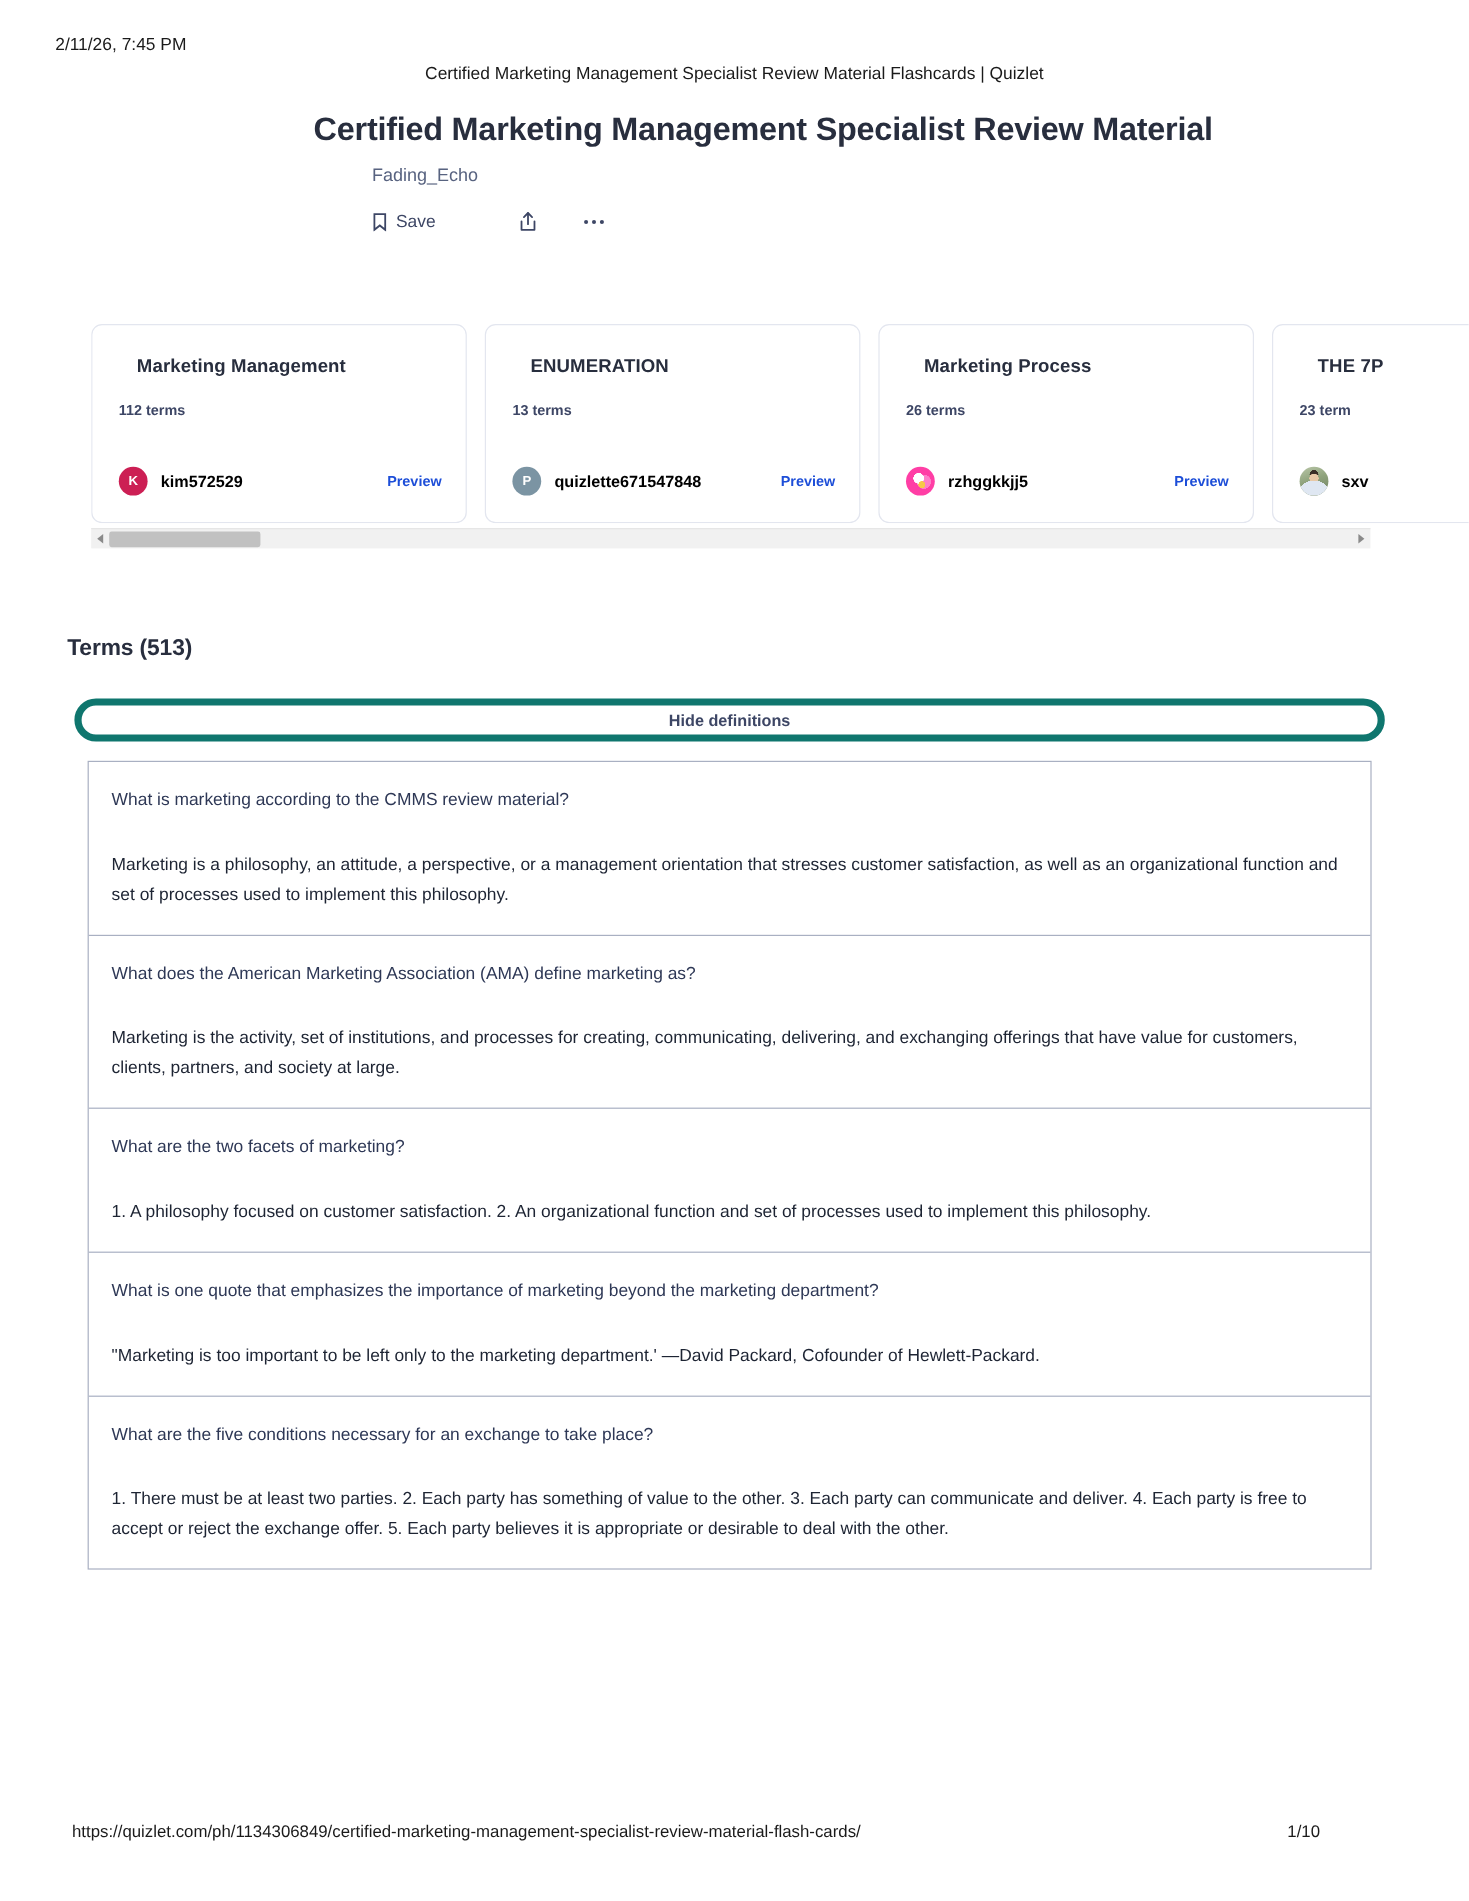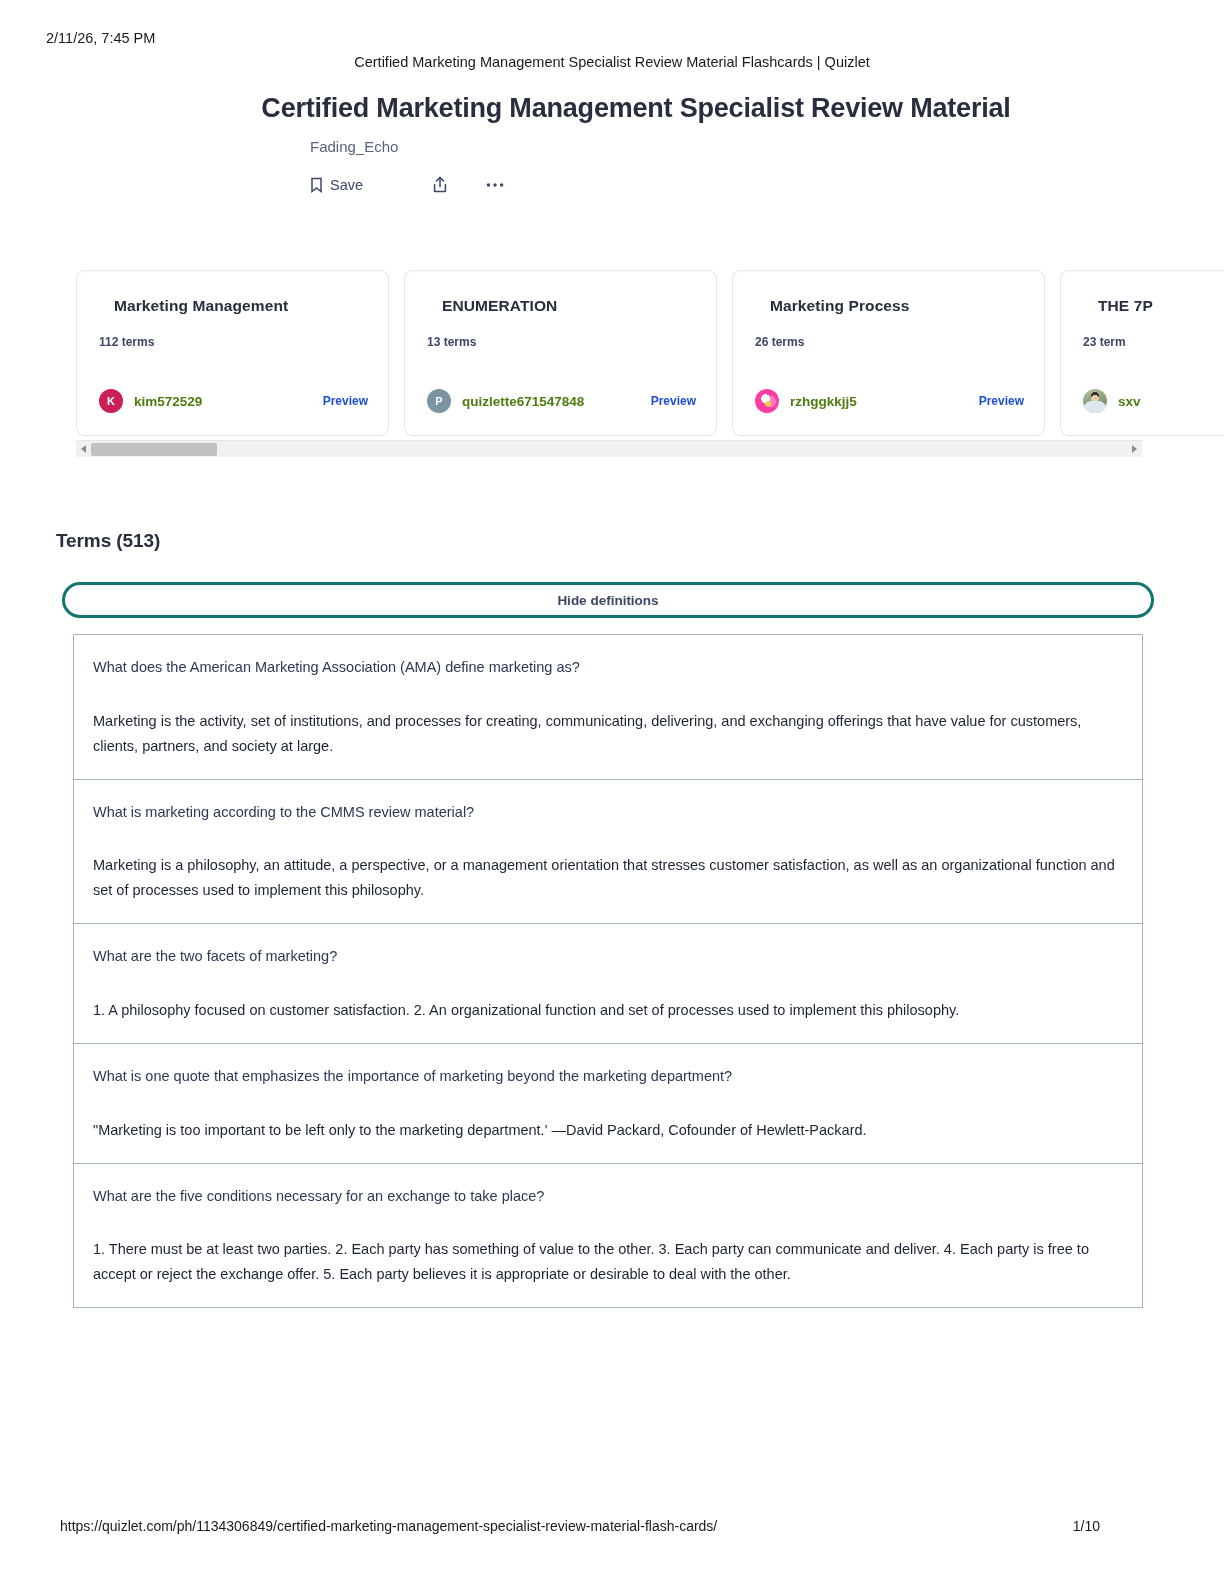--- a/index.html
+++ b/index.html
@@ -149,21 +149,21 @@
     justify-content: center;
     font-size: 11px;
     font-weight: bold;
     color: #ffffff;
     overflow: hidden;
     position: relative;
   }
   .avatar-username {
     font-size: 13.5px;
     font-weight: bold;
-    color: #4d7c0f;
+    color: #000000;
     white-space: nowrap;
   }
   .preview-link {
     font-size: 12px;
     font-weight: bold;
     color: #1d4ed8;
     white-space: nowrap;
     flex: 0 0 auto;
   }
 
@@ -239,21 +239,21 @@
     letter-spacing: -0.1px;
   }
 
   
   .hide-def-btn {
     position: absolute;
     top: 582px;
     left: 62px;
     width: 1092px;
     height: 36px;
-    border: 3px solid #0f766e;
+    border: 6px solid #0f766e;
     border-radius: 18px;
     background: #ffffff;
     display: flex;
     align-items: center;
     justify-content: center;
     font-size: 13.5px;
     font-weight: bold;
     color: #3d4665;
     font-family: "Liberation Sans", sans-serif;
   }
@@ -420,27 +420,27 @@
   </div>
 </div>
 
 <h2 class="terms-heading">Terms (513)</h2>
 
 <button class="hide-def-btn">Hide definitions</button>
 
 <div class="term-list">
 
   <div class="term-row">
+    <div class="term-q">What is marketing according to the CMMS review material?</div>
+    <div class="term-a">Marketing is a philosophy, an attitude, a perspective, or a management orientation that stresses customer satisfaction, as well as an organizational function and set of processes used to implement this philosophy.</div>
+  </div>
+
+  <div class="term-row">
     <div class="term-q">What does the American Marketing Association (AMA) define marketing as?</div>
     <div class="term-a">Marketing is the activity, set of institutions, and processes for creating, communicating, delivering, and exchanging offerings that have value for customers, clients, partners, and society at large.</div>
-  </div>
-
-  <div class="term-row">
-    <div class="term-q">What is marketing according to the CMMS review material?</div>
-    <div class="term-a">Marketing is a philosophy, an attitude, a perspective, or a management orientation that stresses customer satisfaction, as well as an organizational function and set of processes used to implement this philosophy.</div>
   </div>
 
   <div class="term-row">
     <div class="term-q">What are the two facets of marketing?</div>
     <div class="term-a">1. A philosophy focused on customer satisfaction. 2. An organizational function and set of processes used to implement this philosophy.</div>
   </div>
 
   <div class="term-row">
     <div class="term-q">What is one quote that emphasizes the importance of marketing beyond the marketing department?</div>
     <div class="term-a">"Marketing is too important to be left only to the marketing department.' —David Packard, Cofounder of Hewlett-Packard.</div>

